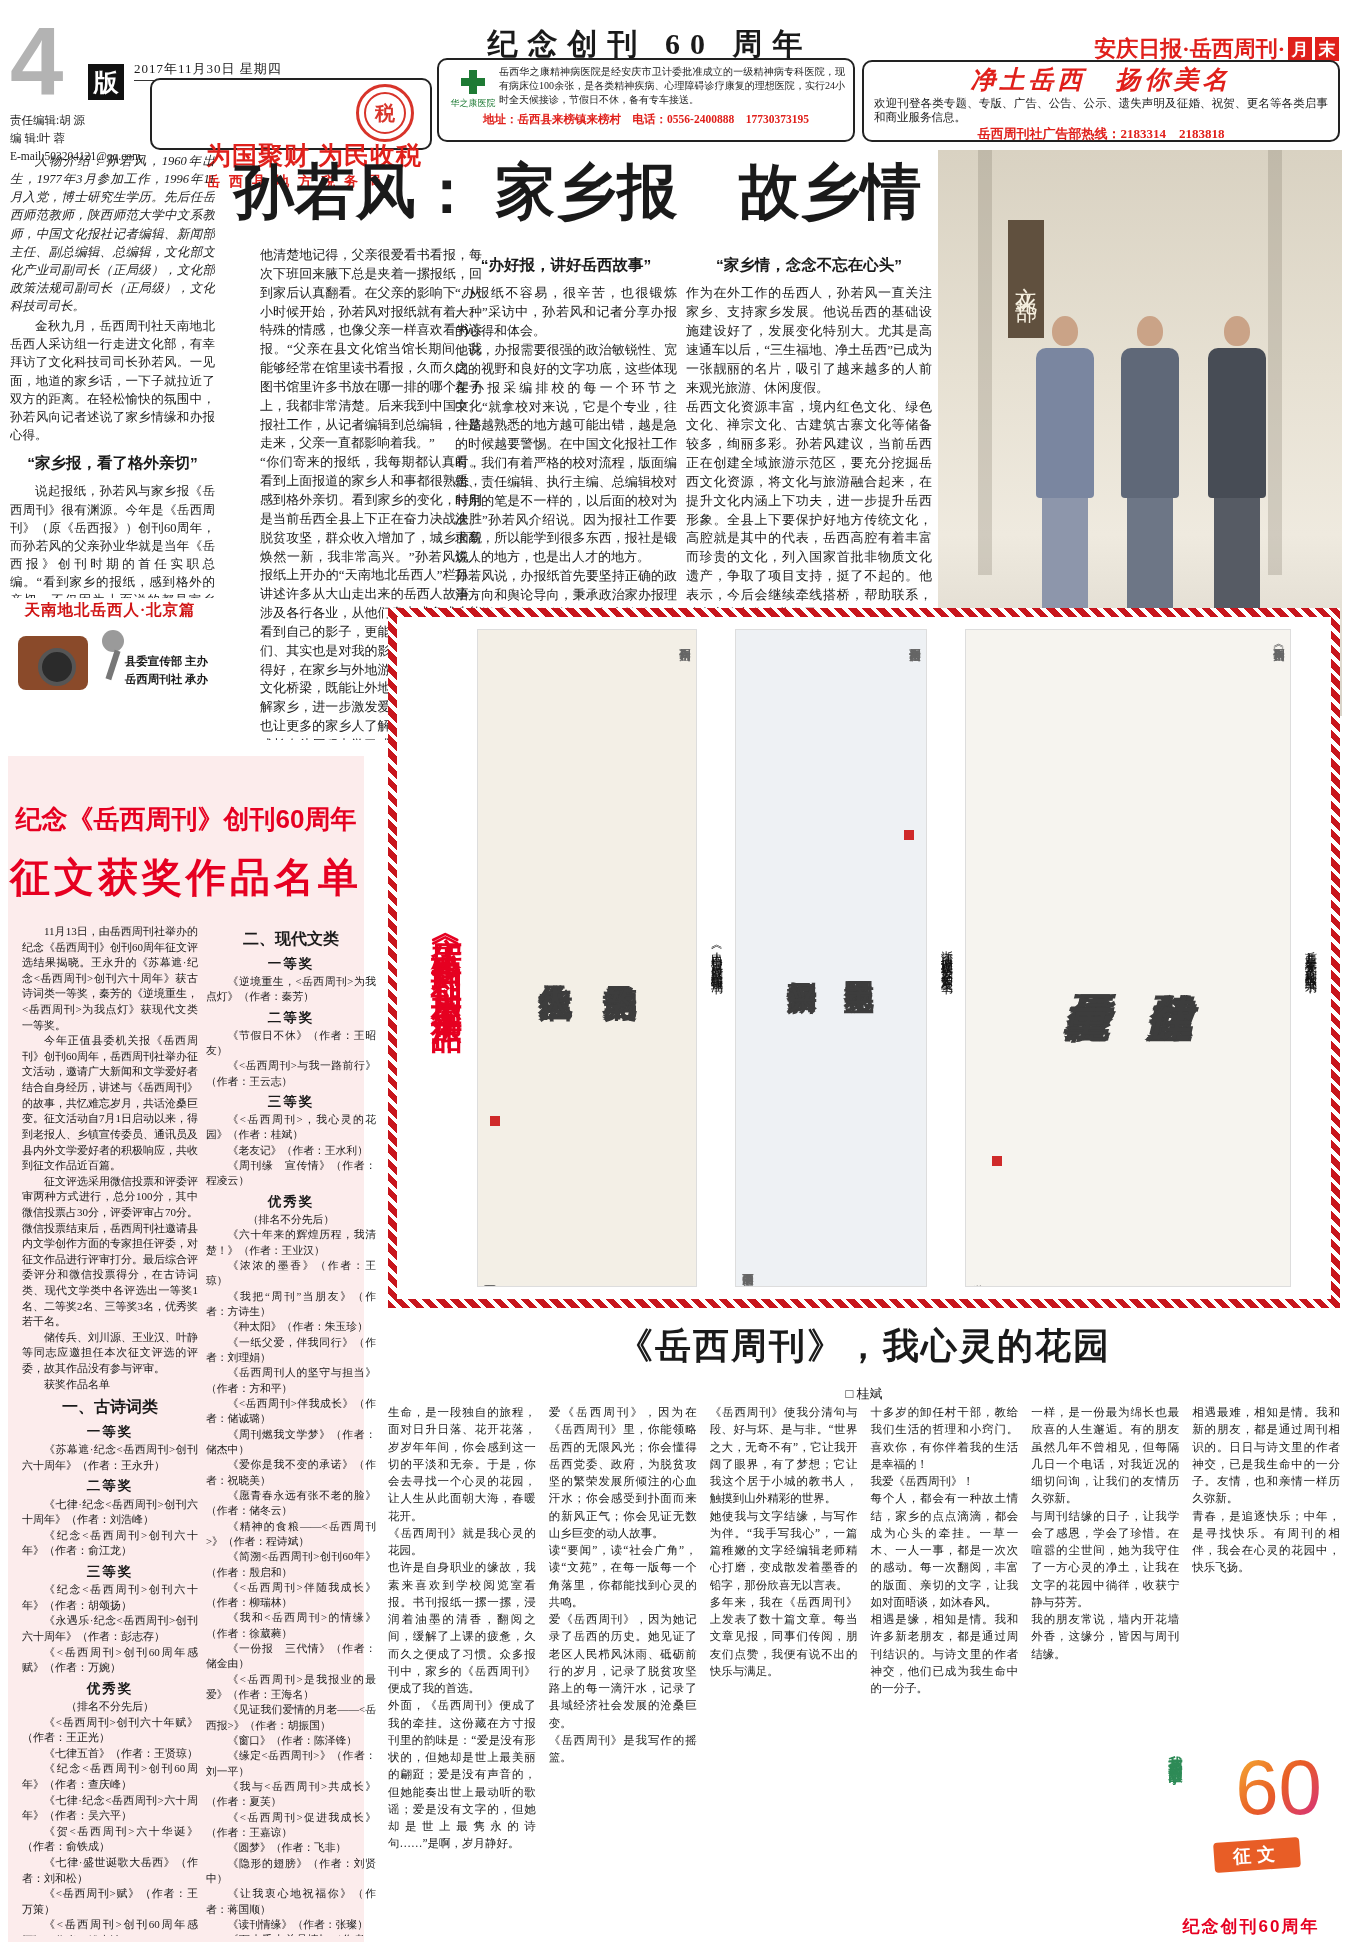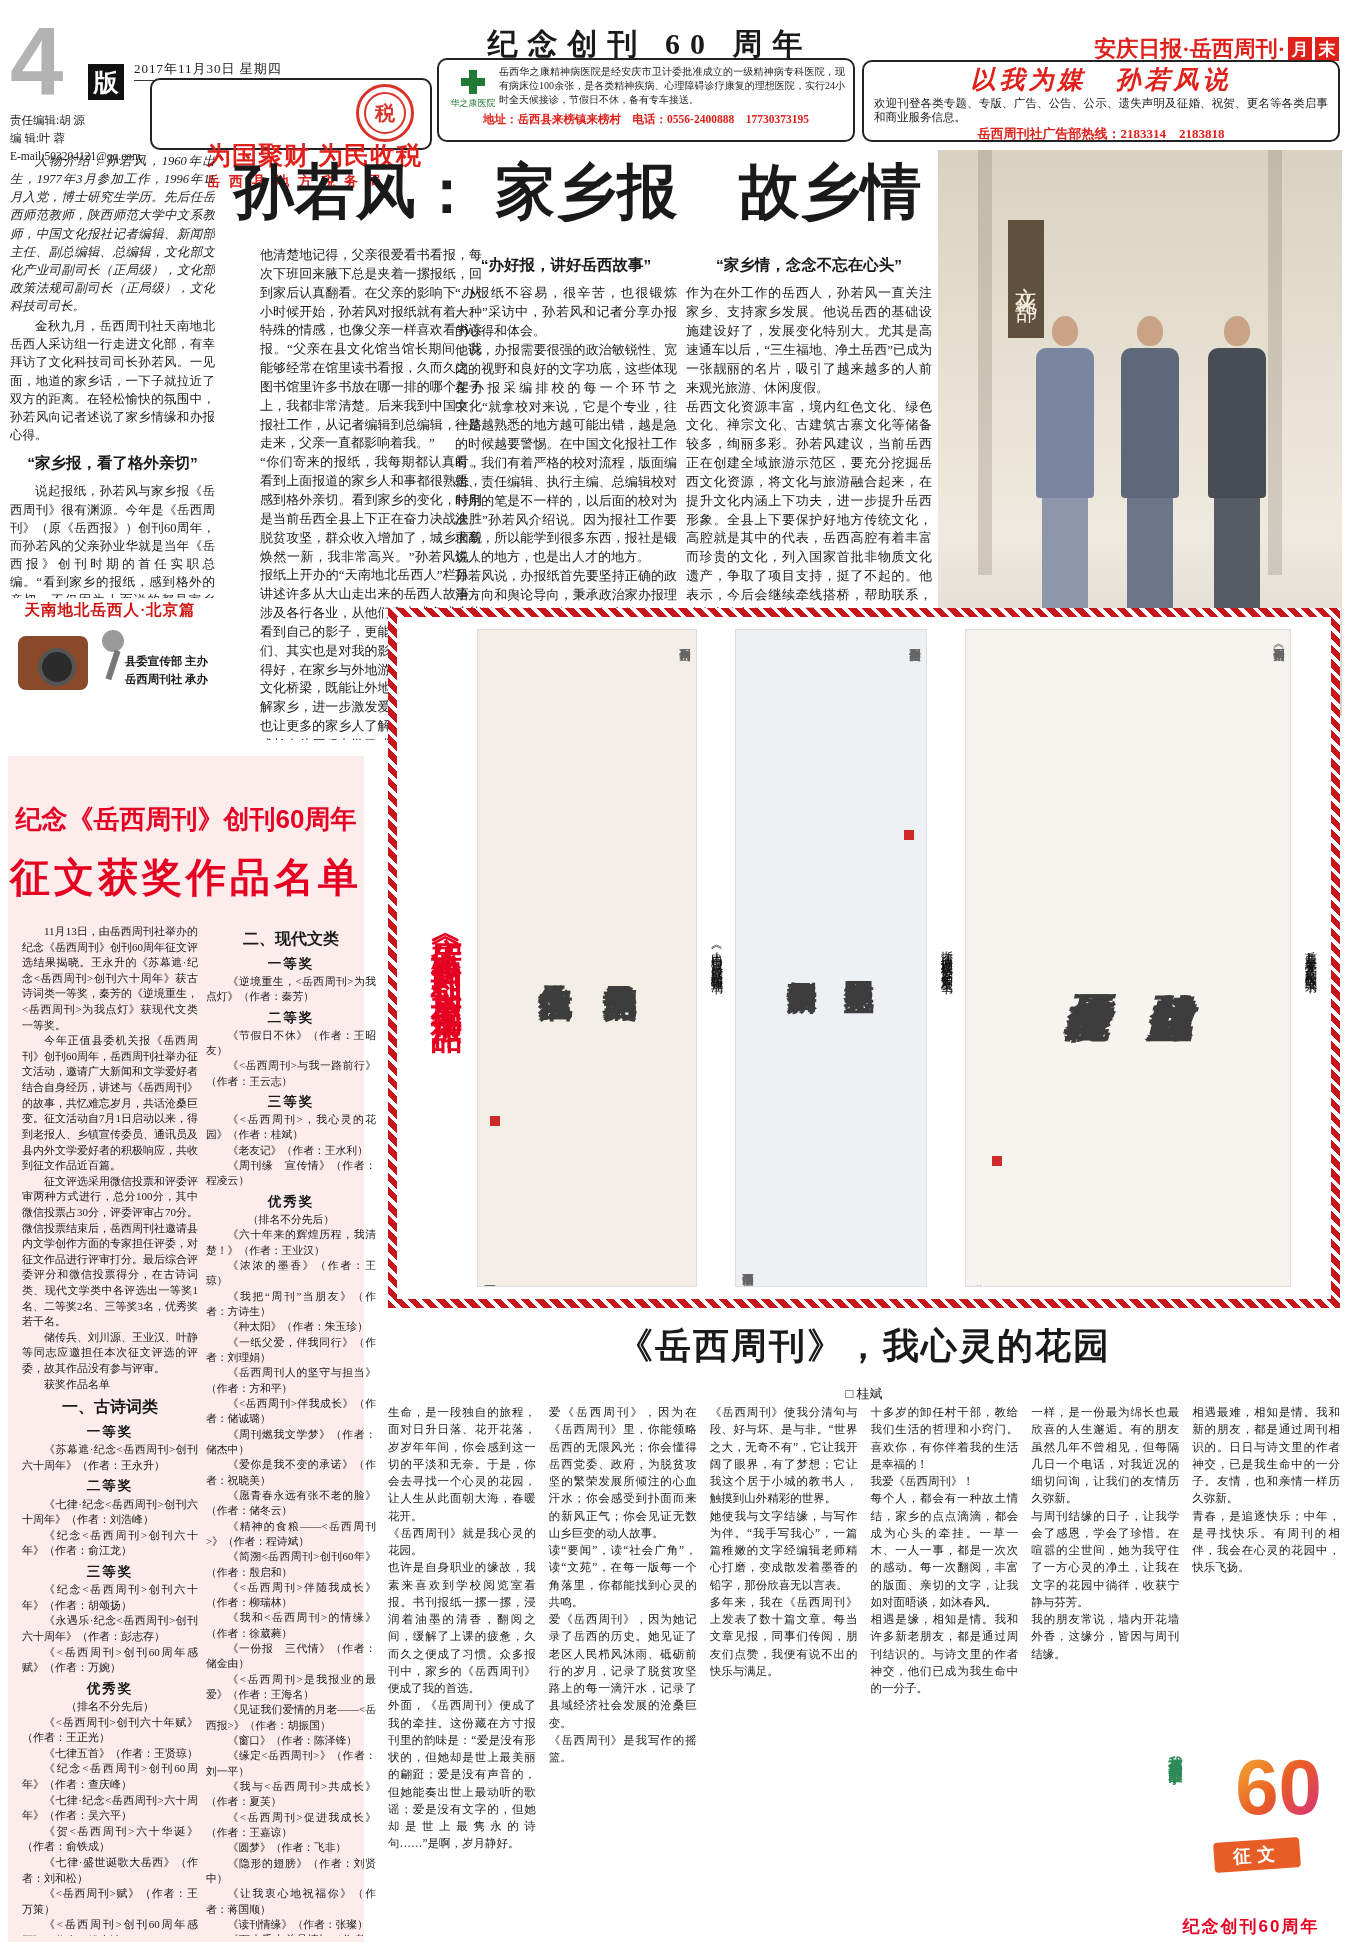--- a/index.html
+++ b/index.html
@@ -91,21 +91,21 @@
   .vcap{writing-mode:vertical-rl;font-size:12px;color:#111;flex:0 0 18px;display:flex;justify-content:center;letter-spacing:2px;}
   
   .essay{left:388px;top:1322px;width:952px;height:624px;}
   .e-head{text-align:center;font-size:36px;font-weight:900;letter-spacing:2px;}
   .e-by{text-align:center;font-size:13px;margin-top:14px;}
   .e-cols{display:flex;gap:13px;margin-top:1px;height:498px;overflow:hidden;}
   .e-col{flex:1;font-size:11.5px;line-height:1.5;text-align:justify;white-space:pre-line;overflow:hidden;}
   
   .elogo{position:absolute;right:0;bottom:0;width:178px;height:208px;background:#fff;}
   .elogo-slogan{position:absolute;left:4px;top:6px;writing-mode:vertical-rl;color:#2e8b57;font-weight:700;font-size:14px;letter-spacing:2px;}
-  .elogo-60{position:absolute;right:18px;top:10px;font-size:78px;font-weight:700;font-family:"Liberation Sans",sans-serif;background:linear-gradient(135deg,#f7b733,#e85d26,#d42a8a);-webkit-background-clip:text;background-clip:text;color:transparent;line-height:1;}
+  .elogo-60{position:absolute;right:18px;top:10px;font-size:78px;font-weight:400;font-family:"Liberation Sans",sans-serif;background:linear-gradient(135deg,#f7b733,#e85d26,#d42a8a);-webkit-background-clip:text;background-clip:text;color:transparent;line-height:1;}
   .ribbon{position:absolute;right:40px;top:102px;width:86px;height:30px;background:#e85d26;color:#fff;font-size:18px;font-weight:900;display:flex;align-items:center;justify-content:center;border-radius:4px;transform:rotate(-4deg);letter-spacing:6px;}
   .elogo-cap{position:absolute;bottom:8px;width:100%;text-align:center;color:#e60021;font-size:17px;font-weight:900;font-family:"Liberation Sans",sans-serif;letter-spacing:2px;}
 </style>
 </head>
 <body>
 
 <div class="abs pagenum">4</div>
 <div class="abs banbox">版</div>
 <div class="abs dateline">2017年11月30日 星期四</div>
 <div class="abs staff">
@@ -135,21 +135,21 @@
   <div class="hos-contact">地址：岳西县来榜镇来榜村　电话：0556-2400888　17730373195</div>
 </div>
 
 <div class="abs masthead">
   <span>安庆日报·岳西周刊·</span>
   <span class="mh-box">月</span>
   <span class="mh-box">末</span>
 </div>
 
 <div class="abs adbox media">
-  <div class="media-slogan">以我为媒　孙若风说</div>
+  <div class="media-slogan">净土岳西　扬你美名</div>
   <div class="media-body just">欢迎刊登各类专题、专版、广告、公告、公示、遗失声明及征婚、祝贺、更名等各类启事和商业服务信息。</div>
   <div class="media-hotline">岳西周刊社广告部热线：2183314　2183818</div>
 </div>
 
 <div class="abs headline">孙若风： 家乡报　故乡情</div>
 
 <div class="abs fcol col1">
   <p class="profile just">人物介绍：孙若风，1960年出生，1977年3月参加工作，1996年11月入党，博士研究生学历。先后任岳西师范教师，陕西师范大学中文系教师，中国文化报社记者编辑、新闻部主任、副总编辑、总编辑，文化部文化产业司副司长（正局级），文化部政策法规司副司长（正局级），文化科技司司长。</p>
   <p class="just">金秋九月，岳西周刊社天南地北岳西人采访组一行走进文化部，有幸拜访了文化科技司司长孙若风。一见面，地道的家乡话，一下子就拉近了双方的距离。在轻松愉快的氛围中，孙若风向记者述说了家乡情缘和办报心得。</p>
   <div class="sechead">“家乡报，看了格外亲切”</div>

